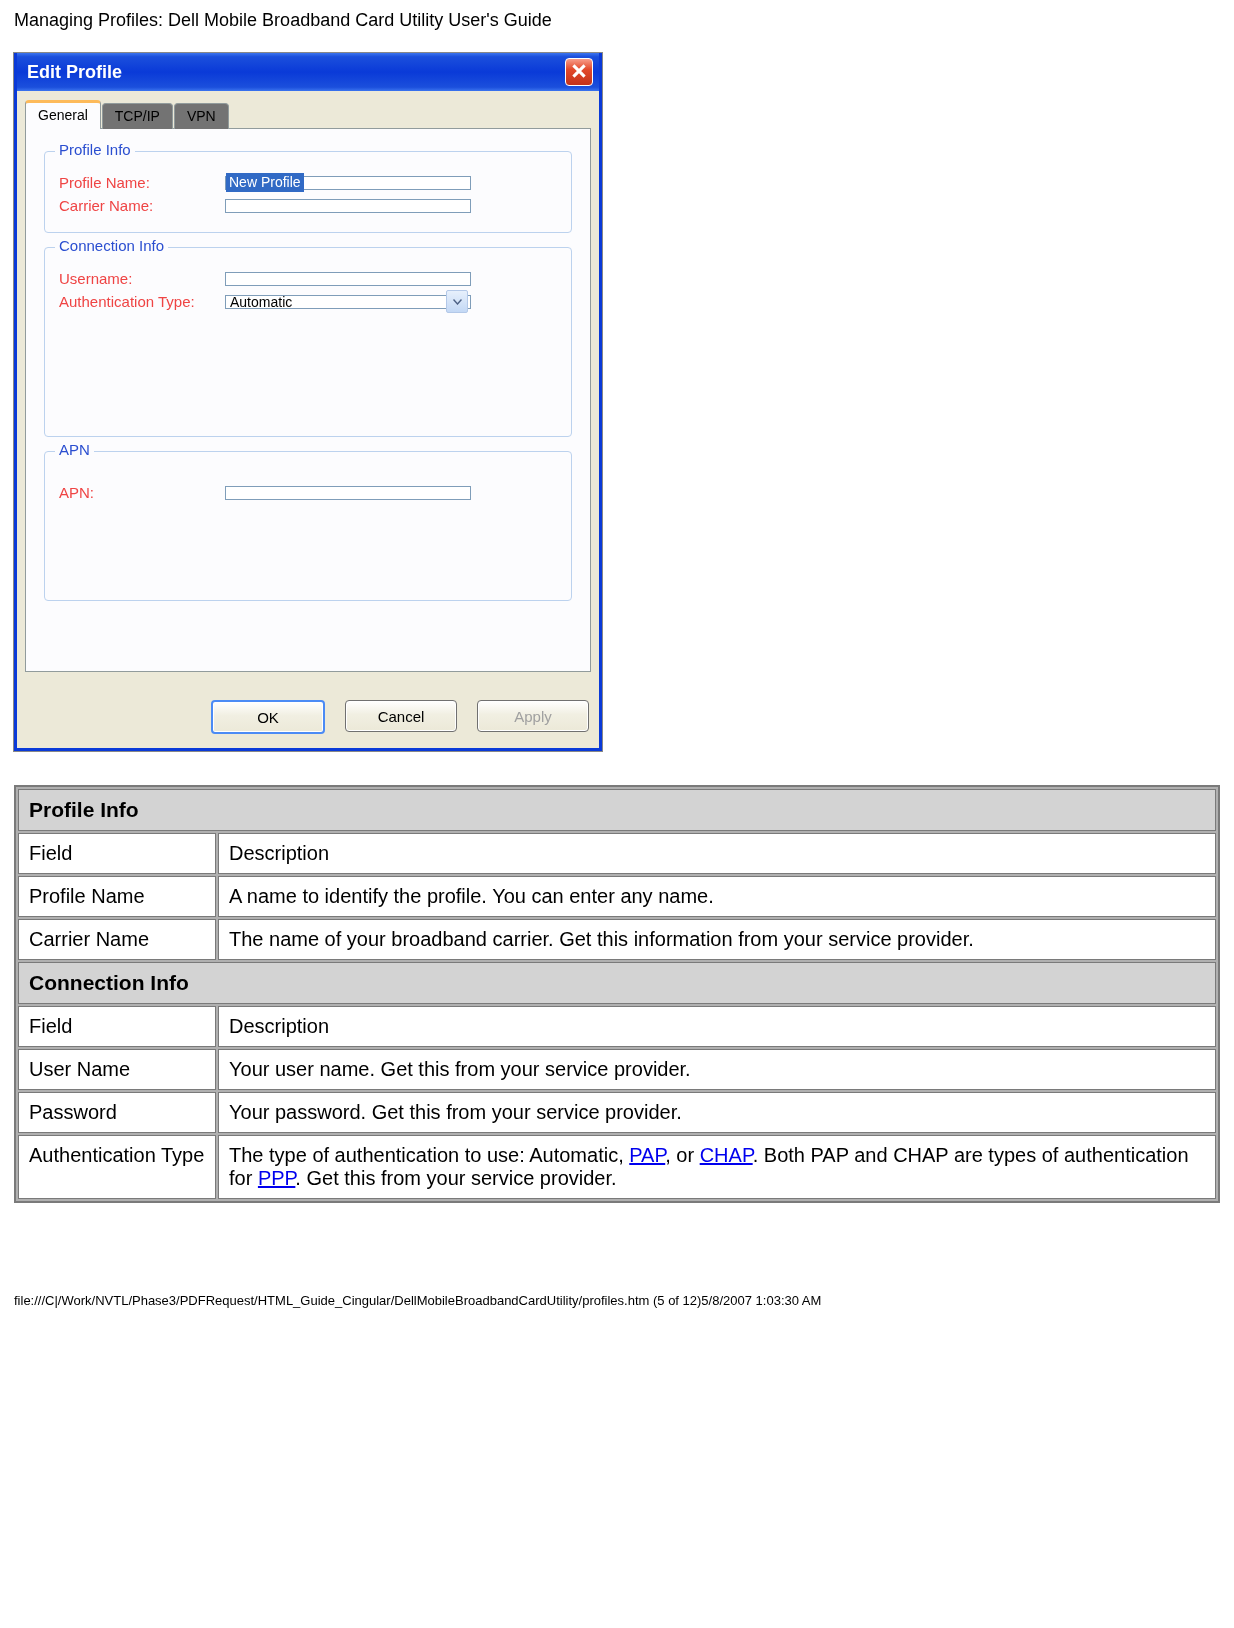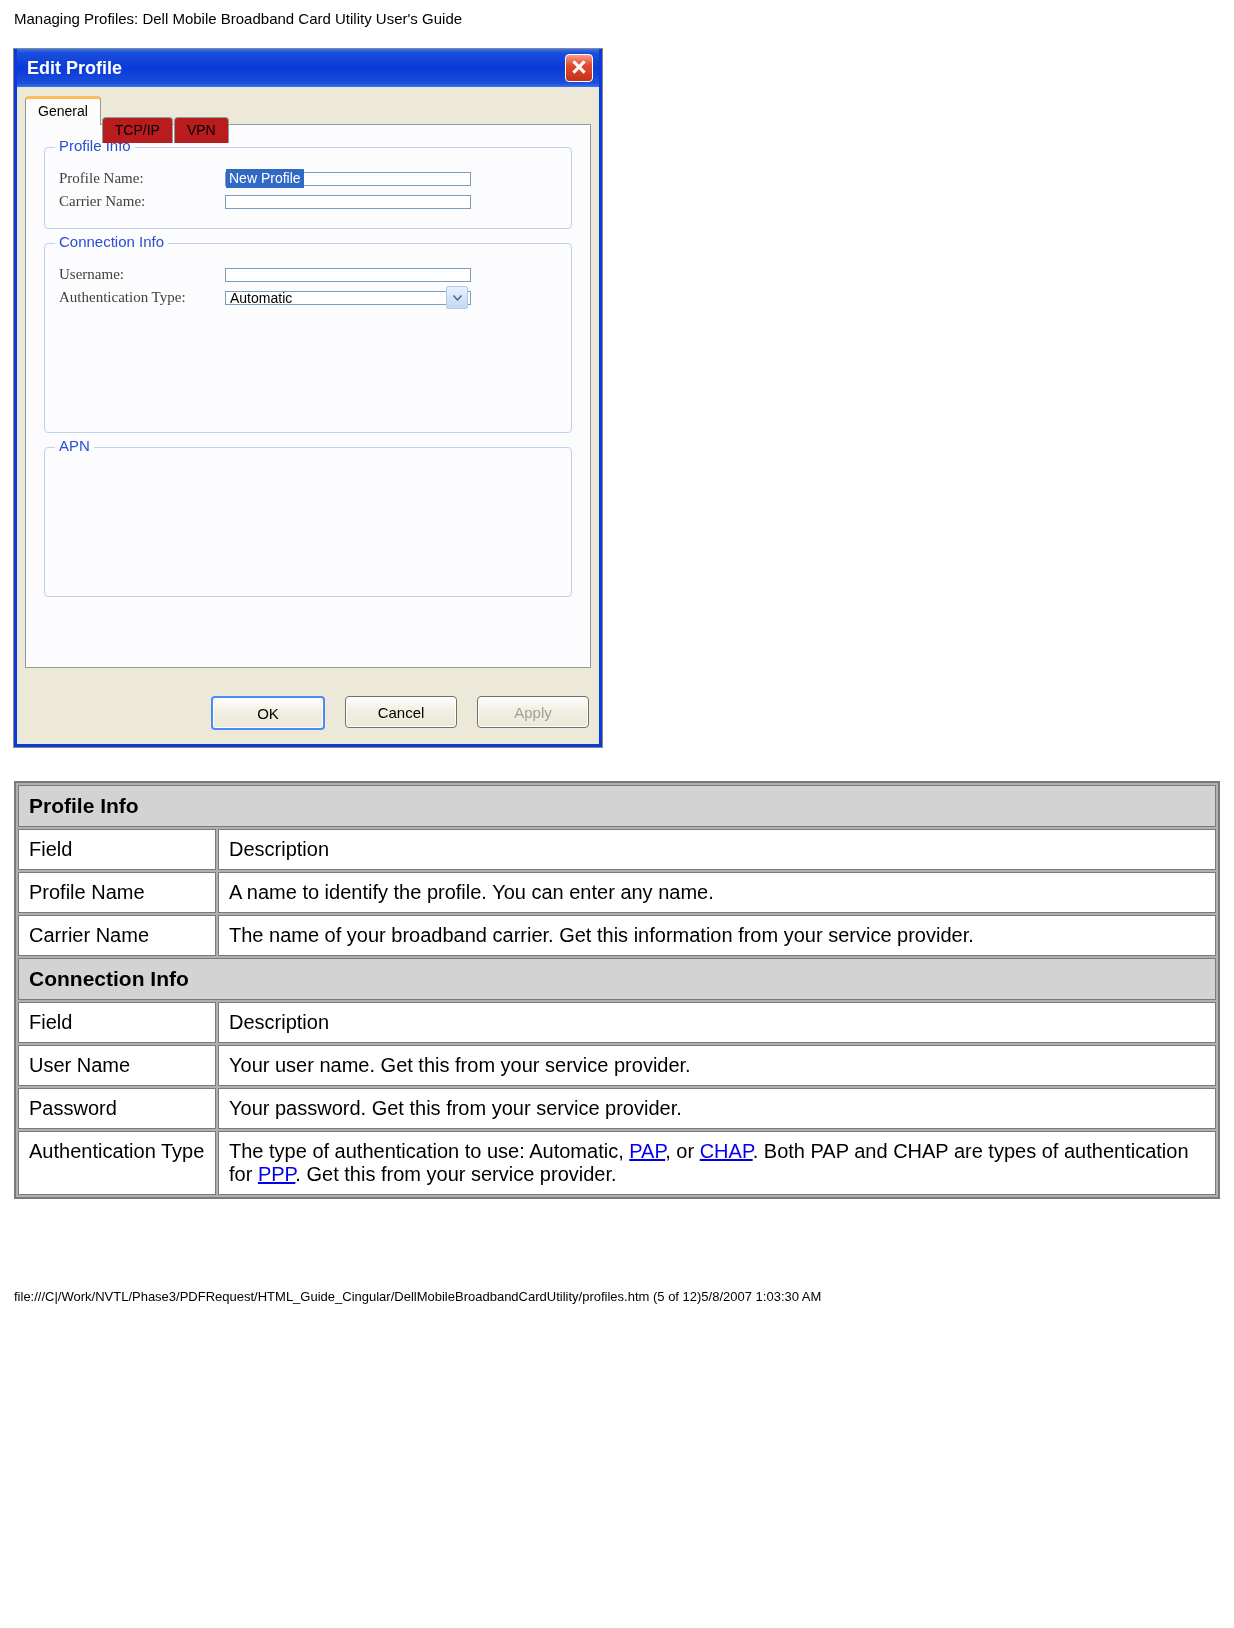--- a/index.html
+++ b/index.html
@@ -4,21 +4,21 @@
 <style>
   body {
     margin: 0;
     padding: 10px 14px;
     font-family: Arial, Helvetica, sans-serif;
     font-size: 15px;
     background: #fff;
     width: 1206px;
   }
   .page-header {
-    font-size: 15px;
+    font-size: 18px;
     margin: 0 0 22px 0;
   }
   .footer-path {
     font-size: 13px;
     margin-top: 90px;
   }
   
   .dialog {
     width: 582px;
     border: 3px solid #0a3ad8;
@@ -57,26 +57,26 @@
   .tabstrip {
     display: flex;
     align-items: flex-end;
     position: relative;
     z-index: 2;
   }
   .tab {
     border: 1px solid #919b9c;
     border-bottom: none;
     border-radius: 4px 4px 0 0;
-    background: #b91c1c;
+    background: #737373;
     padding: 4px 12px 5px 12px;
     font-size: 14px;
     margin-right: 1px;
     position: relative;
-    top: 19px;
+    top: 1px;
   }
   .tab.active {
     background: #fcfcfe;
     border-top: 3px solid #fdba5a;
     padding-top: 4px;
     padding-bottom: 6px;
     z-index: 3;
     top: 1px;
   }
   .tab-panel {
@@ -107,22 +107,21 @@
   .groupbox.conn { min-height: 160px; }
   .groupbox.apn { min-height: 110px; padding-top: 26px; }
   .form-row {
     display: flex;
     align-items: center;
     margin: 6px 0;
   }
   .form-label {
     width: 166px;
     font-size: 15px;
-    color: #404040;
-    font-family: Liberation Serif, serif;
+    color: #ef4444;
   }
   .text-input, .combo {
     width: 246px;
     height: 14px;
     border: 1px solid #7f9db9;
     background: #fff;
     font-size: 14px;
     padding: 0 4px;
     box-sizing: border-box;
   }
@@ -260,20 +259,24 @@
               <svg viewBox="0 0 9 6">
                   <path d="M0.5 0.5 L4.5 5 L8.5 0.5" stroke="#4d6185" stroke-width="1.4" fill="none"></path>
                 </svg>
             </div>
           </div>
         </div>
       </div>
 
       <div class="groupbox apn">
         <div class="grouptitle">APN</div>
+        <div class="form-row">
+          <div class="form-label">APN:</div>
+          <div class="text-input"></div>
+        </div>
       </div>
 
     </div>
   </div>
   <div class="button-row">
     <div class="xp-btn default">OK</div>
     <div class="xp-btn">Cancel</div>
     <div class="xp-btn disabled">Apply</div>
   </div>
 </div>

